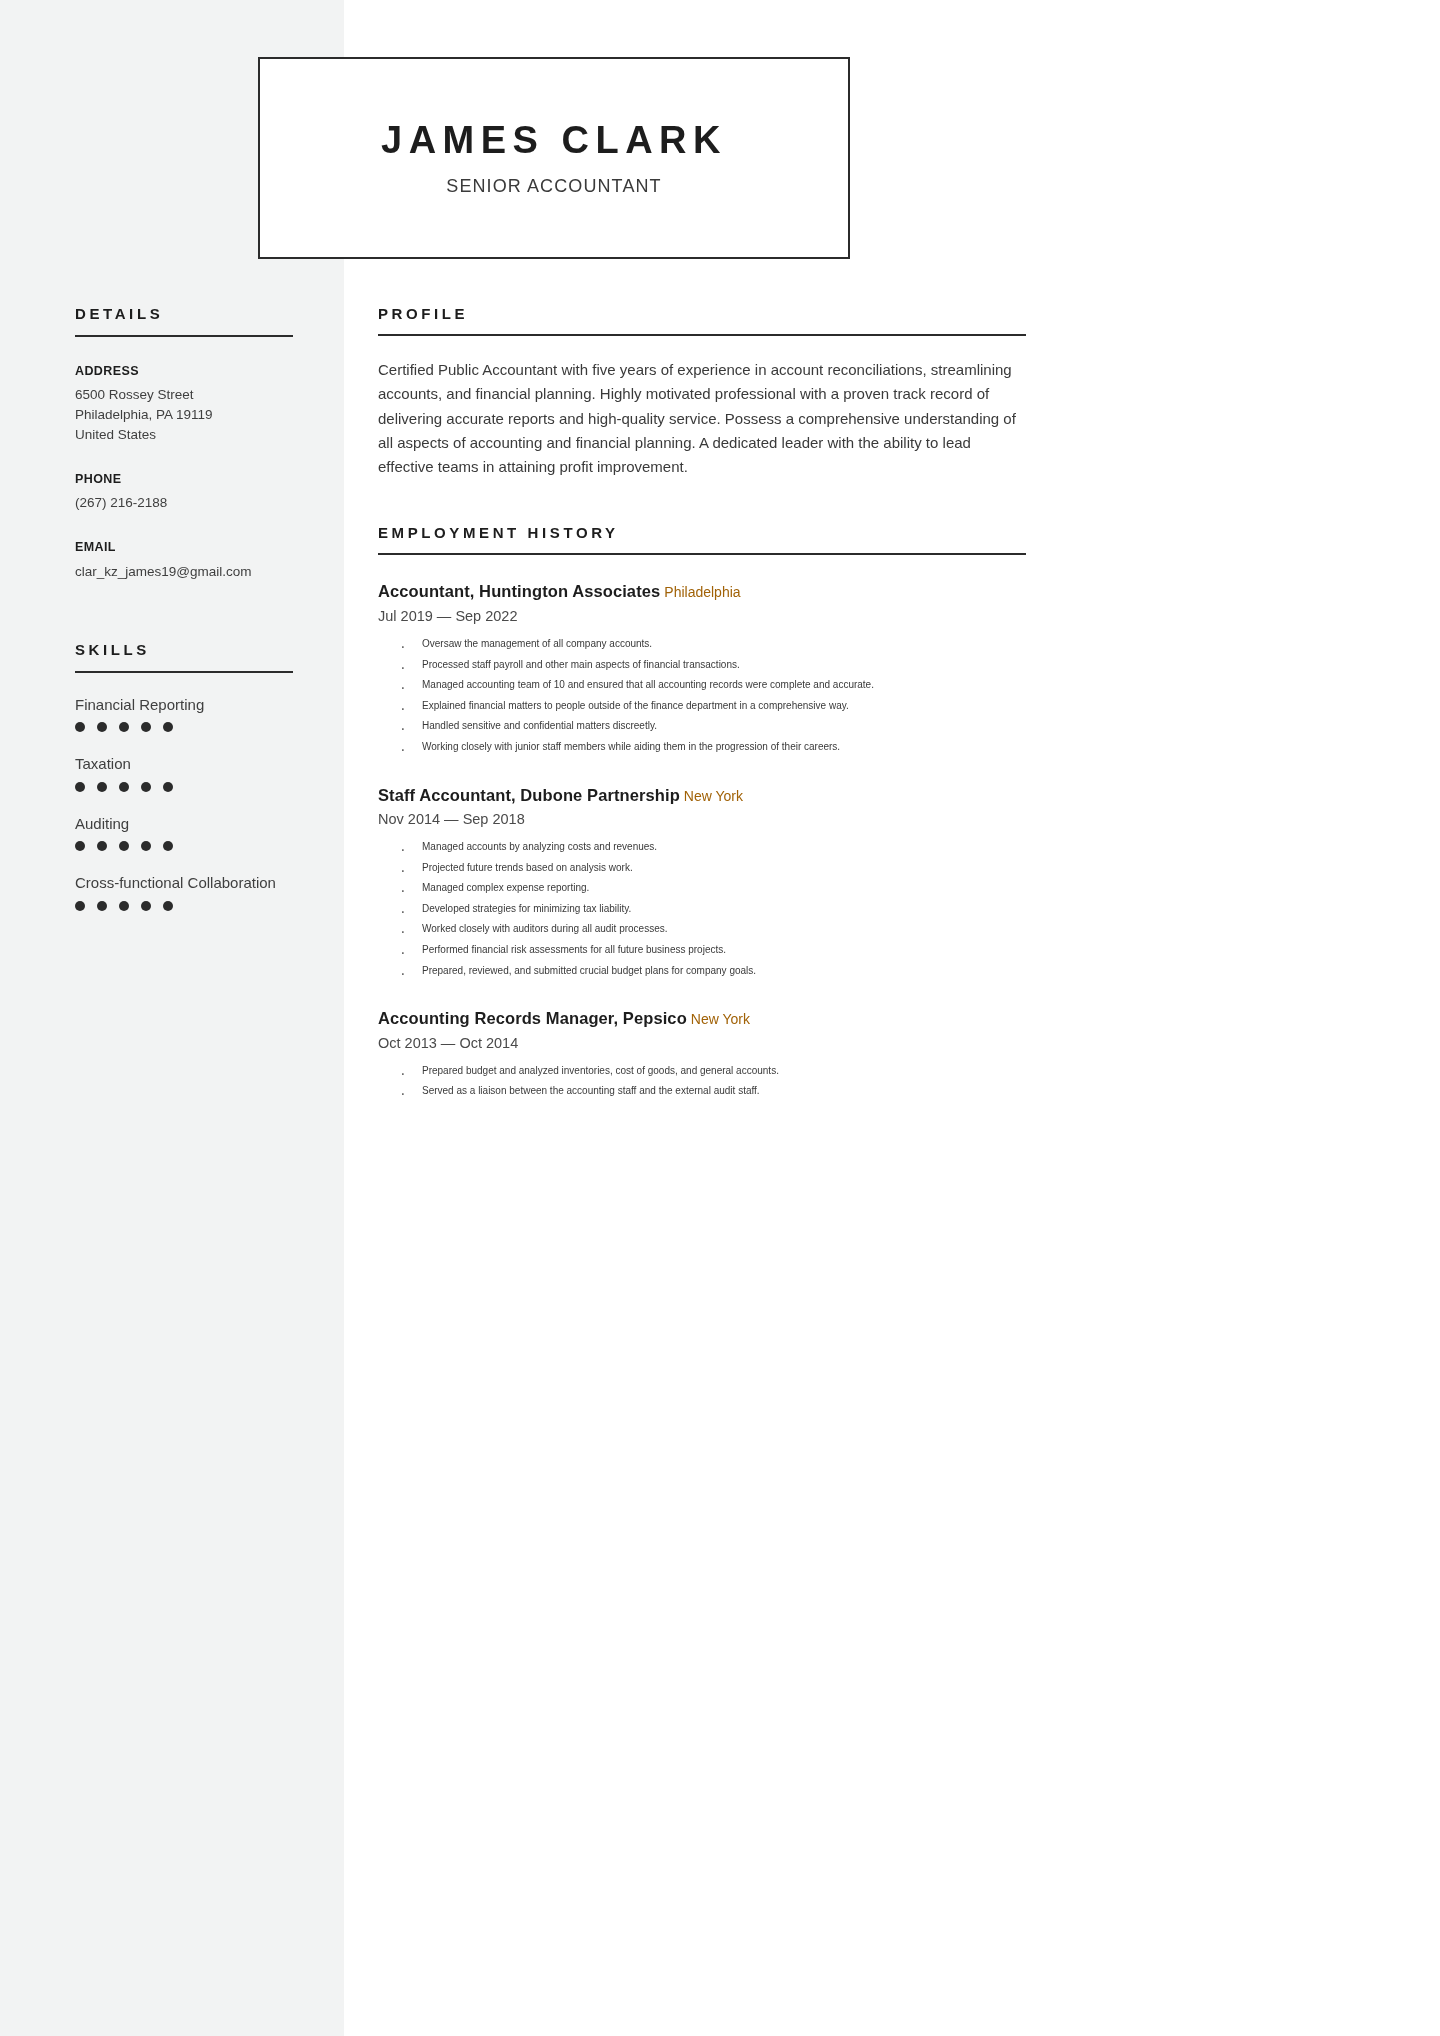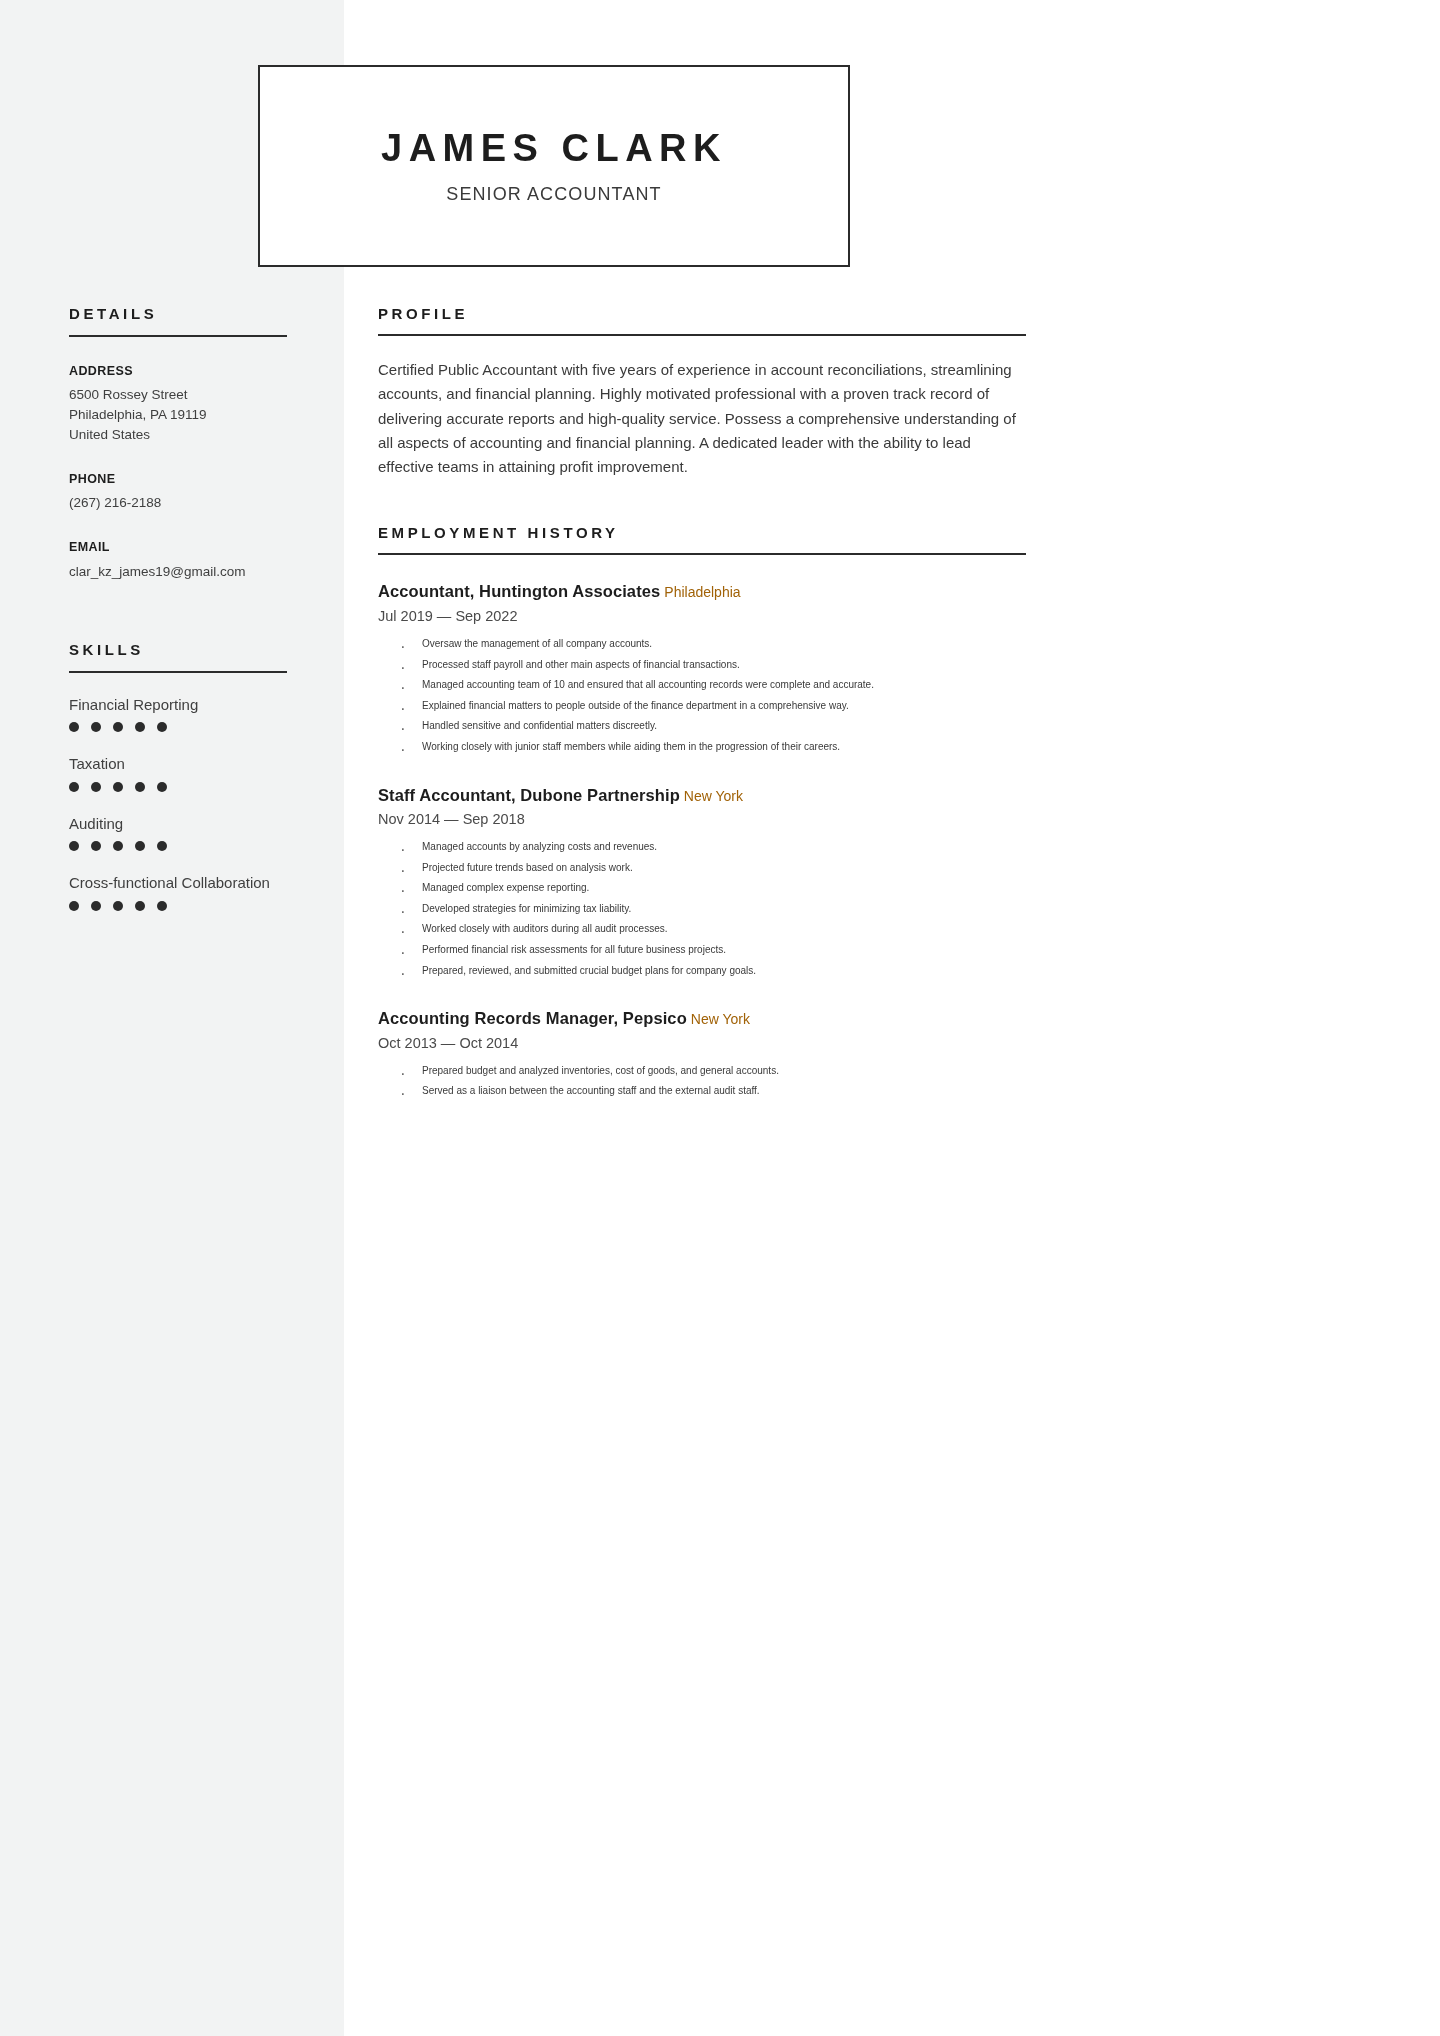--- a/index.html
+++ b/index.html
@@ -29,21 +29,21 @@
   .page {
     position: relative;
     width: 1440px;
     height: 2036px;
   }
 
   
   .header-box {
     position: absolute;
     left: 258px;
-    top: 65px;
+    top: 57px;
     width: 592px;
     height: 202px;
     border: 2px solid #2b2b2b;
     background: #ffffff;
     box-sizing: border-box;
     display: flex;
     flex-direction: column;
     align-items: center;
     justify-content: center;
   }
@@ -59,21 +59,21 @@
     font-size: 18px;
     font-weight: 400;
     letter-spacing: 1.1px;
     color: #3a3a3a;
     line-height: 1;
   }
 
   
   .sidebar {
     position: absolute;
-    left: 69px;
+    left: 75px;
     top: 306px;
     width: 218px;
   }
   .sec-title {
     font-size: 15px;
     font-weight: 700;
     letter-spacing: 3.6px;
     color: #1d1d1d;
     line-height: 1;
     margin: 0;

